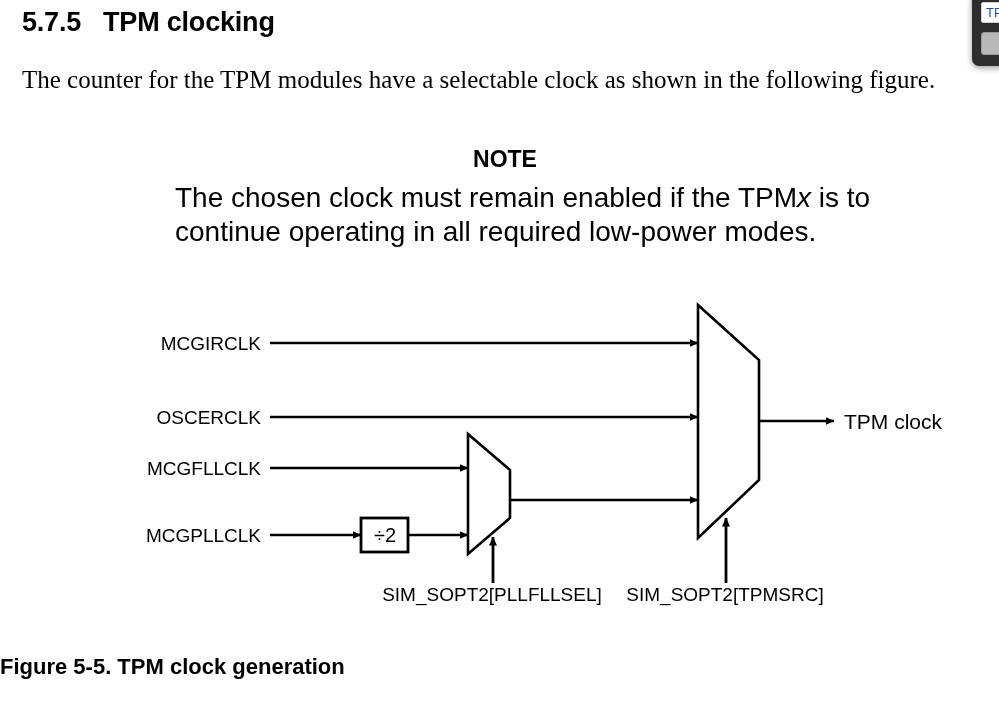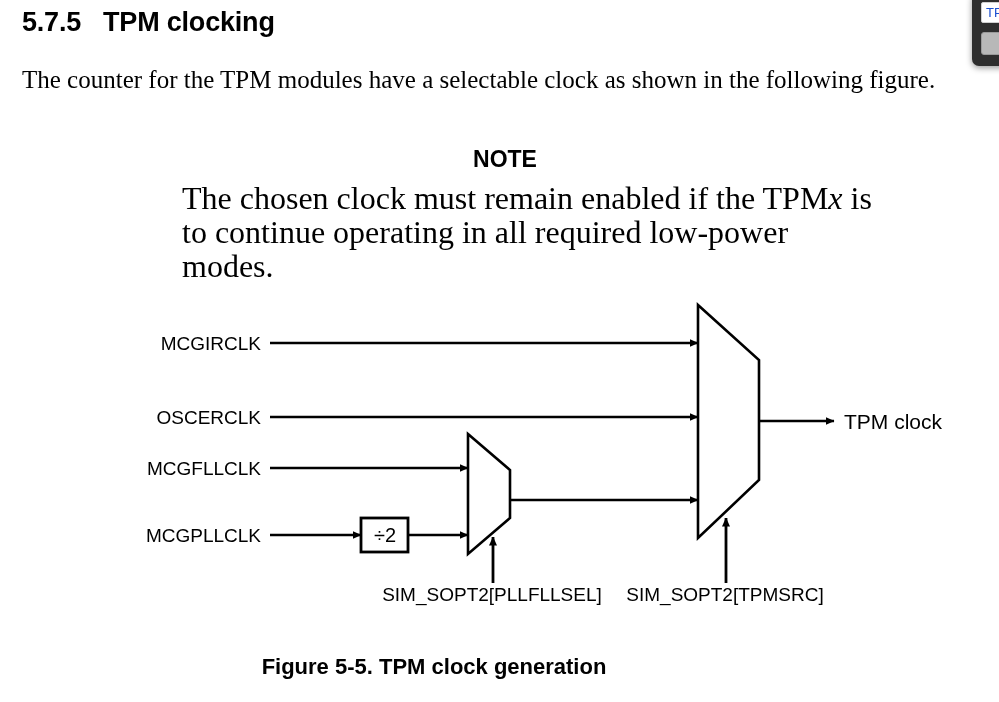--- a/index.html
+++ b/index.html
@@ -51,35 +51,35 @@
     left: 0;
     top: 146px;
     width: 1010px;
     text-align: center;
     font-family: "Liberation Sans", sans-serif;
     font-weight: bold;
     font-size: 23px;
   }
   .note-body {
     position: absolute;
-    left: 182px;
+    left: 175px;
     top: 181px;
     width: 700px;
-    font-family: Liberation Serif, serif;
-    font-size: 32px;
+    font-family: Liberation Sans, sans-serif;
+    font-size: 28px;
     line-height: 34px;
   }
   .note-body i { font-style: italic; }
 
   .figure-caption {
     position: absolute;
     left: 0;
     top: 654px;
     width: 868px;
-    text-align: center;
+    text-align: left;
     font-family: "Liberation Sans", sans-serif;
     font-weight: bold;
     font-size: 22px;
   }
 
   
   .diagram {
     position: absolute;
     left: 8px;
     top: 280px;

